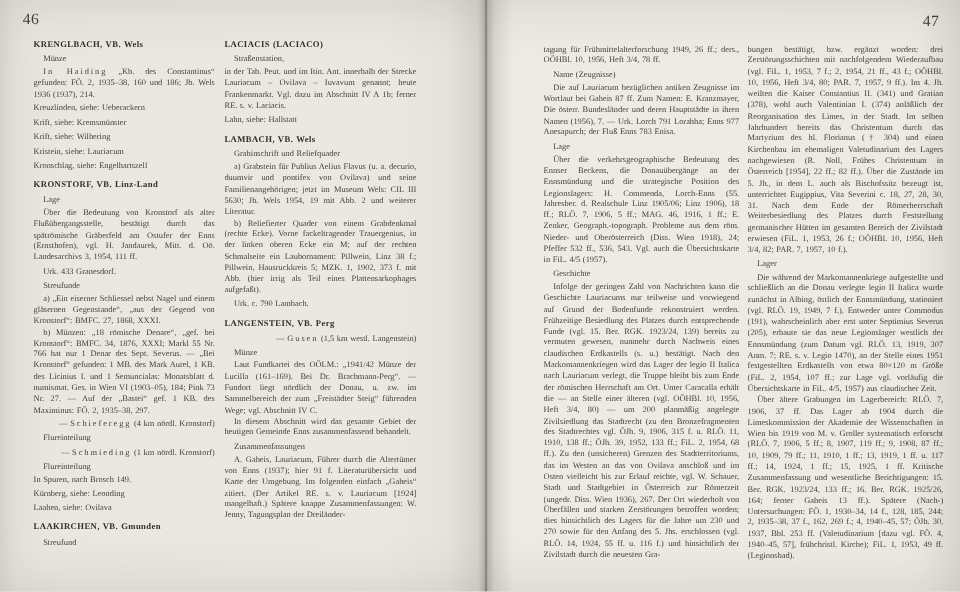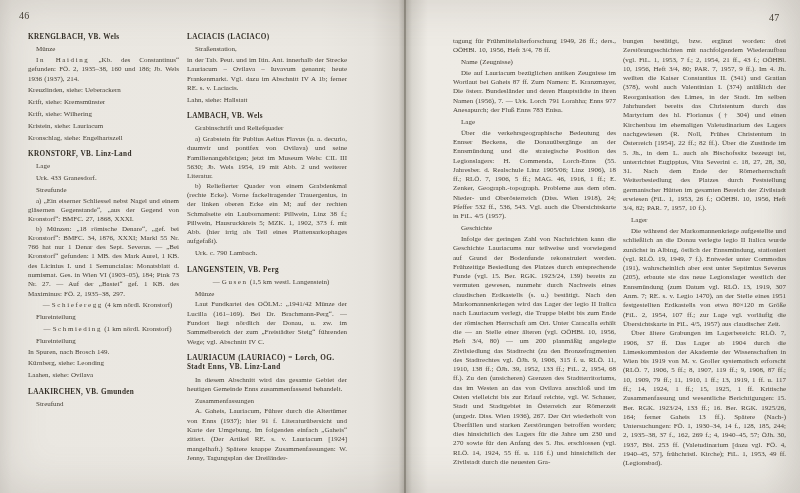--- a/index.html
+++ b/index.html
@@ -13,34 +13,34 @@
     background:linear-gradient(90deg,
       #e2dfd9 0%, #eae7e1 1.5%, #ebe8e2 40%, #e6e3dd 46.5%,
       #d7d3cc 49.8%, #b3afa7 50.6%, #d8d5ce 51.5%, #eeebe5 53.5%,
       #edeae4 95.5%, #e4e1db 100%);
     box-shadow:inset 0 0 46px rgba(108,102,92,.22);
   }
   .crease{
     position:absolute;left:404px;top:0;width:2px;height:493px;
     background:rgba(92,87,77,.42);filter:blur(.6px);
   }
-  .pagenum{position:absolute;font-size:10px;line-height:8px;color:#464036;letter-spacing:.3px}
+  .pagenum{position:absolute;font-size:13px;line-height:8px;color:#464036;letter-spacing:.3px}
   .col{
     position:absolute;height:442px;overflow:hidden;
     font-size:7px;line-height:9.3px;text-align:justify;
     word-spacing:.4px;
   }
   .blk{margin:0}
   .blk:first-child{margin-top:0 !important}
   .h{font-weight:bold;font-size:7.2px;letter-spacing:.35px;margin:7px 0 3px;text-align:left;color:#332e26}
   .sub{text-indent:8px;margin:2.5px 0 1.5px;text-align:left}
   .p{text-indent:8px}
   .x{}
   .ref{margin:2.5px 0;text-align:left}
-  .d{text-indent:8px;margin:2.5px 0;text-align:center}
+  .d{text-indent:8px;margin:2.5px 0;text-align:right}
   .sp{letter-spacing:1.6px}
 </style>
 </head>
 <body>
 
 <div class="spread">
   <div class="crease"></div>
 
   <div class="pagenum" style="left:19px;top:12px">46</div>
 
@@ -50,20 +50,21 @@
       <div class="blk h"><b>KRENGLBACH,</b><span> VB. Wels</span></div>
       <div class="blk sub"><span>Münze</span></div>
       <div class="blk p"><span class="sp">In Haiding</span><span> „Kb. des Constantinus“ gefunden: FÖ. 2, 1935–38, 160 und 186; Jb. Wels 1936 (1937), 214.</span></div>
       <div class="blk ref"><span>Kreuzlinden, siehe: Ueberackern</span></div>
       <div class="blk ref"><span>Krift, siehe: Kremsmünster</span></div>
       <div class="blk ref"><span>Krift, siehe: Wilhering</span></div>
       <div class="blk ref"><span>Kristein, siehe: Lauriacum</span></div>
       <div class="blk ref"><span>Kronschlag, siehe: Engelhartszell</span></div>
       <div class="blk h"><b>KRONSTORF,</b><span> VB. Linz-Land</span></div>
       <div class="blk sub"><span>Lage</span></div>
+      <div class="blk p"><span>Über die Bedeutung von Kronstorf als alter Flußübergangsstelle, bestätigt durch das spätrömische Gräberfeld am Ostufer der Enns (Ernsthofen), vgl. H. Jandaurek, Mitt. d. Oö. Landesarchivs 3, 1954, 111 ff.</span></div>
       <div class="blk sub"><span>Urk. 433 Granesdorf.</span></div>
       <div class="blk sub"><span>Streufunde</span></div>
       <div class="blk p"><span>a) „Ein eiserner Schliessel nebst Nagel und einem gläsernen Gegenstande“, „aus der Gegend von Kronstorf“: BMFC. 27, 1868, XXXI.</span></div>
       <div class="blk p"><span>b) Münzen: „18 römische Denare“, „gef. bei Kronstorf“: BMFC. 34, 1876, XXXI; Markl 55 Nr. 766 hat nur 1 Denar des Sept. Severus. — „Bei Kronstorf“ gefunden: 1 MB. des Mark Aurel, 1 KB. des Licinius I. und 1 Semuncialas: Monatsblatt d. numismat. Ges. in Wien VI (1903–05), 184; Pink 73 Nr. 27. — Auf der „Bastei“ gef. 1 KB. des Maximinus: FÖ. 2, 1935–38, 297.</span></div>
       <div class="blk d"><span>— </span><span class="sp">Schieferegg</span><span> (4 km nördl. Kronstorf)</span></div>
       <div class="blk sub"><span>Flureinteilung</span></div>
       <div class="blk d"><span>— </span><span class="sp">Schmieding</span><span> (1 km nördl. Kronstorf)</span></div>
       <div class="blk sub"><span>Flureinteilung</span></div>
       <div class="blk x"><span>In Spuren, nach Brosch 149.</span></div>
       <div class="blk ref"><span>Kürnberg, siehe: Leonding</span></div>
@@ -79,21 +80,20 @@
       <div class="blk ref"><span>Lahn, siehe: Hallstatt</span></div>
       <div class="blk h"><b>LAMBACH,</b><span> VB. Wels</span></div>
       <div class="blk sub"><span>Grabinschrift und Reliefquader</span></div>
       <div class="blk p"><span>a) Grabstein für Publius Aelius Flavus (u. a. decurio, duumvir und pontifex von Ovilava) und seine Familienangehörigen; jetzt im Museum Wels: CIL III 5630; Jb. Wels 1954, 19 mit Abb. 2 und weiterer Literatur.</span></div>
       <div class="blk p"><span>b) Reliefierter Quader von einem Grabdenkmal (rechte Ecke). Vorne fackeltragender Trauergenius, in der linken oberen Ecke ein M; auf der rechten Schmalseite ein Laubornament: Pillwein, Linz 38 f.; Pillwein, Hausruckkreis 5; MZK. 1, 1902, 373 f. mit Abb. (hier irrig als Teil eines Plattensarkophages aufgefaßt).</span></div>
       <div class="blk sub"><span>Urk. c. 790 Lambach.</span></div>
       <div class="blk h"><b>LANGENSTEIN,</b><span> VB. Perg</span></div>
       <div class="blk d"><span>— </span><span class="sp">Gusen</span><span> (1,5 km westl. Langenstein)</span></div>
       <div class="blk sub"><span>Münze</span></div>
       <div class="blk p"><span>Laut Fundkartei des OÖLM.: „1941/42 Münze der Lucilla (161–169). Bei Dr. Brachmann-Perg“. — Fundort liegt nördlich der Donau, u. zw. im Sammelbereich der zum „Freistädter Steig“ führenden Wege; vgl. Abschnitt IV C.</span></div>
-      <div class="blk h"><b>LAURIACUM (LAURIACO)</b><span> = Lorch, OG. Stadt Enns, VB. Linz-Land</span></div>
       <div class="blk p"><span>In diesem Abschnitt wird das gesamte Gebiet der heutigen Gemeinde Enns zusammenfassend behandelt.</span></div>
       <div class="blk sub"><span>Zusammenfassungen</span></div>
       <div class="blk p"><span>A. Gaheis, Lauriacum, Führer durch die Altertümer von Enns (1937); hier 91 f. Literaturübersicht und Karte der Umgebung. Im folgenden einfach „Gaheis“ zitiert. (Der Artikel RE. s. v. Lauriacum [1924] mangelhaft.) Spätere knappe Zusammenfassungen: W. Jenny, Tagungsplan der Dreiländer-</span></div>
     </div>
 
   <div class="col" style="left:453px;top:37px;width:163px">
       <div class="blk x"><span>tagung für Frühmittelalterforschung 1949, 26 ff.; ders., OÖHBl. 10, 1956, Heft 3/4, 78 ff.</span></div>
       <div class="blk sub"><span>Name (Zeugnisse)</span></div>
       <div class="blk p"><span>Die auf Lauriacum bezüglichen antiken Zeugnisse im Wortlaut bei Gaheis 87 ff. Zum Namen: E. Kranzmayer, Die österr. Bundesländer und deren Hauptstädte in ihren Namen (1956), 7. — Urk. Lorch 791 Lorahha; Enns 977 Anesapurch; der Fluß Enns 783 Enisa.</span></div>
       <div class="blk sub"><span>Lage</span></div>

